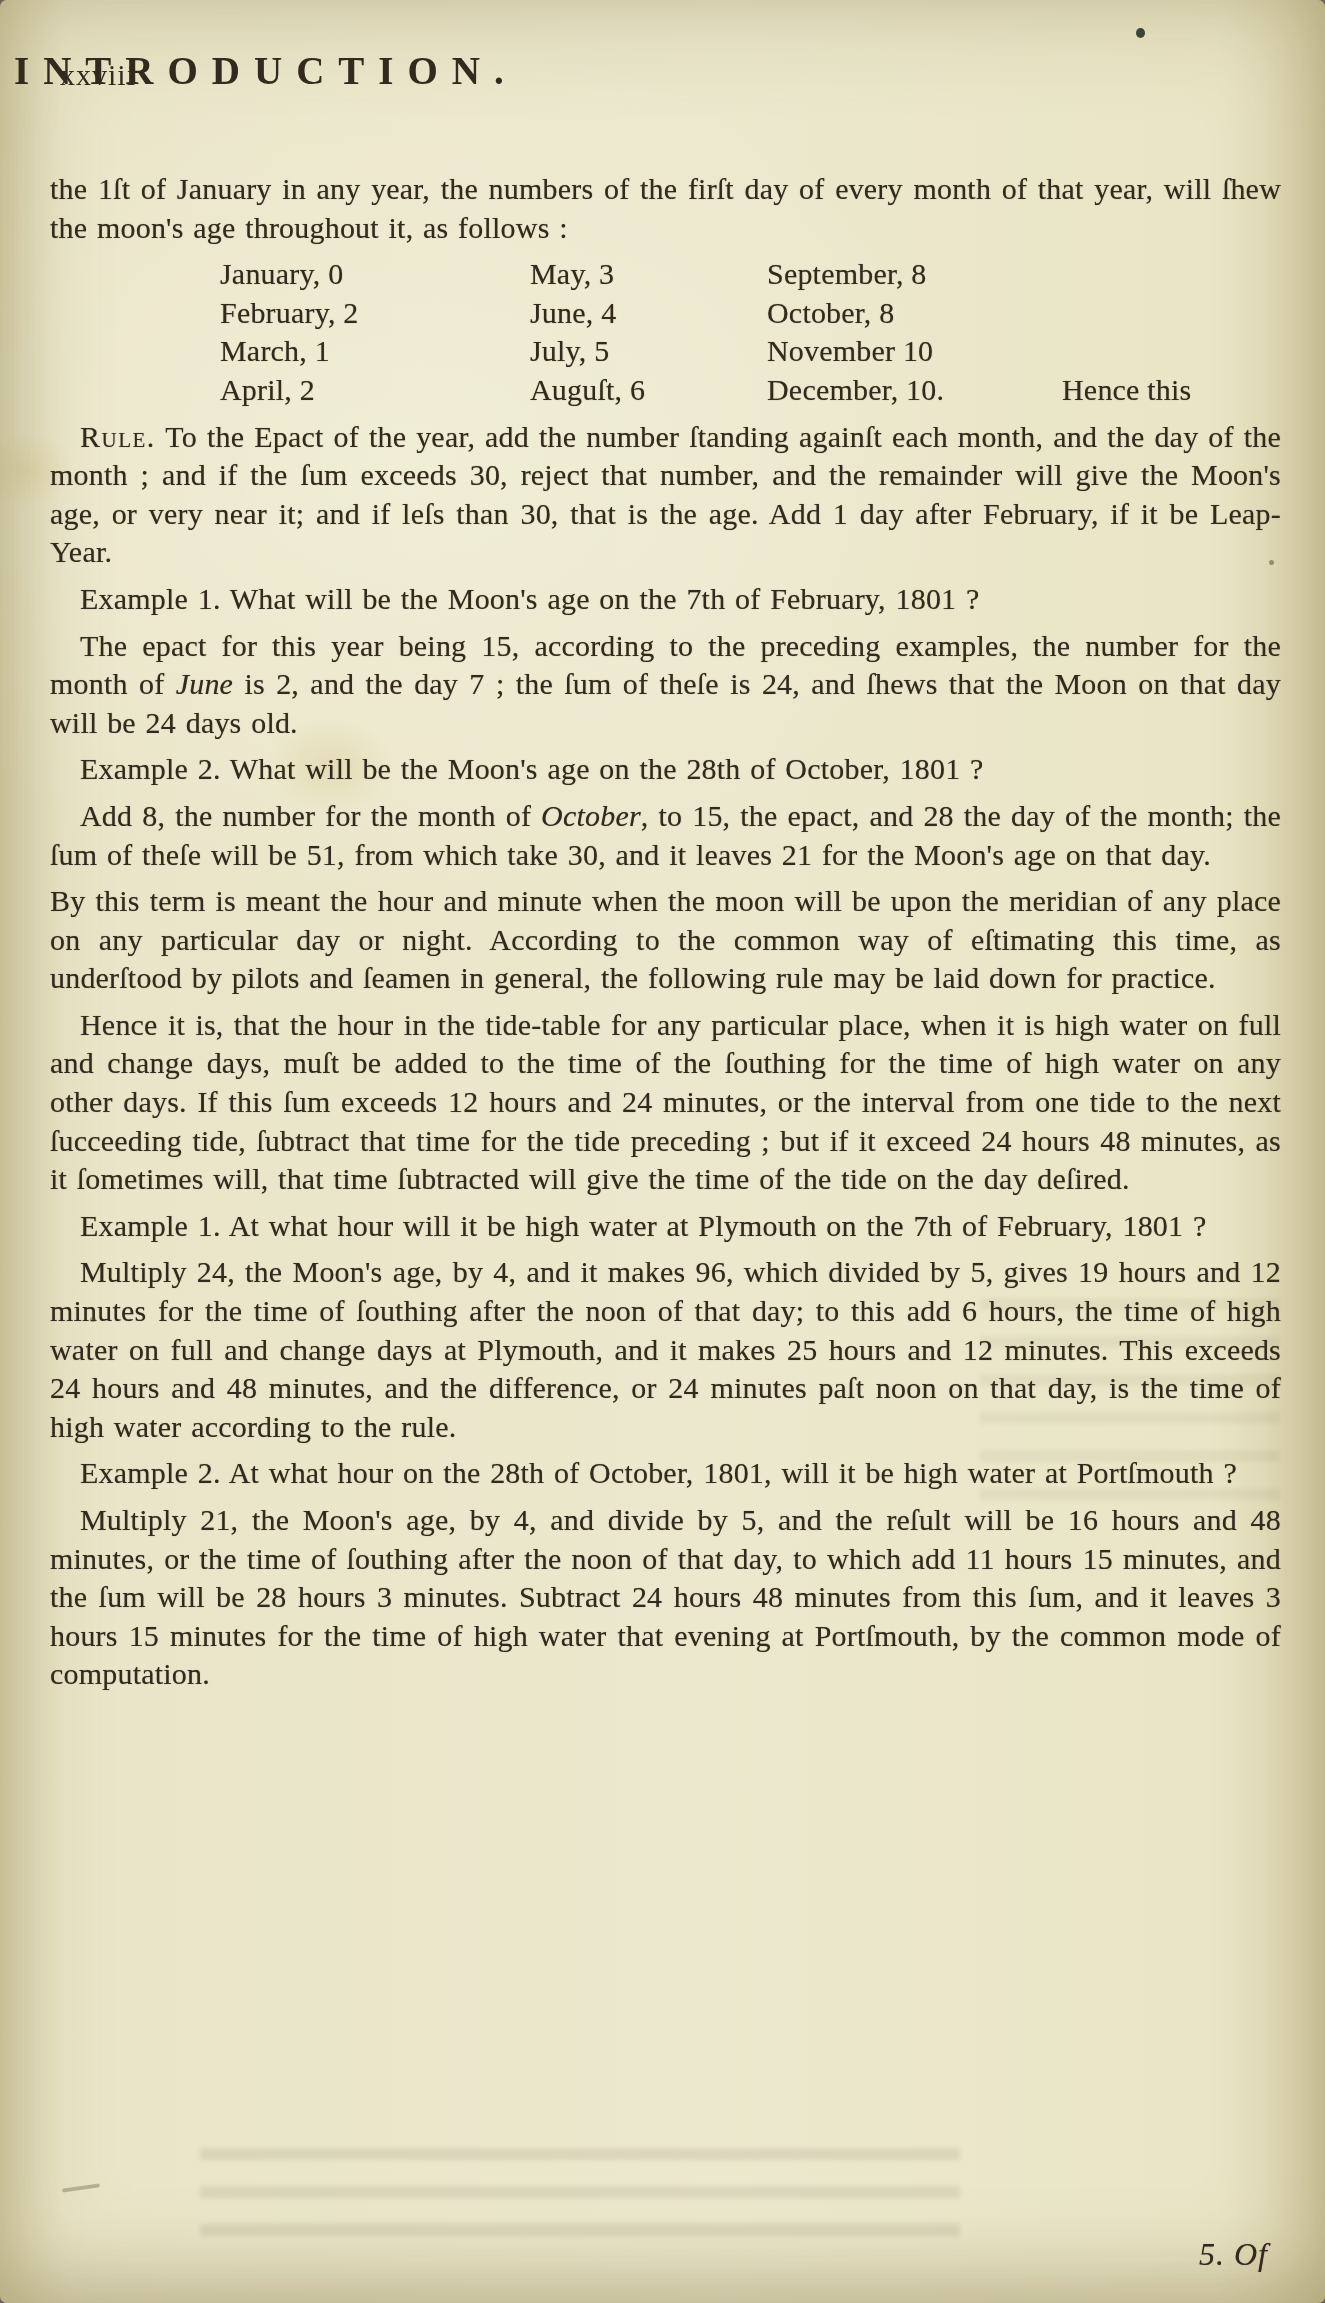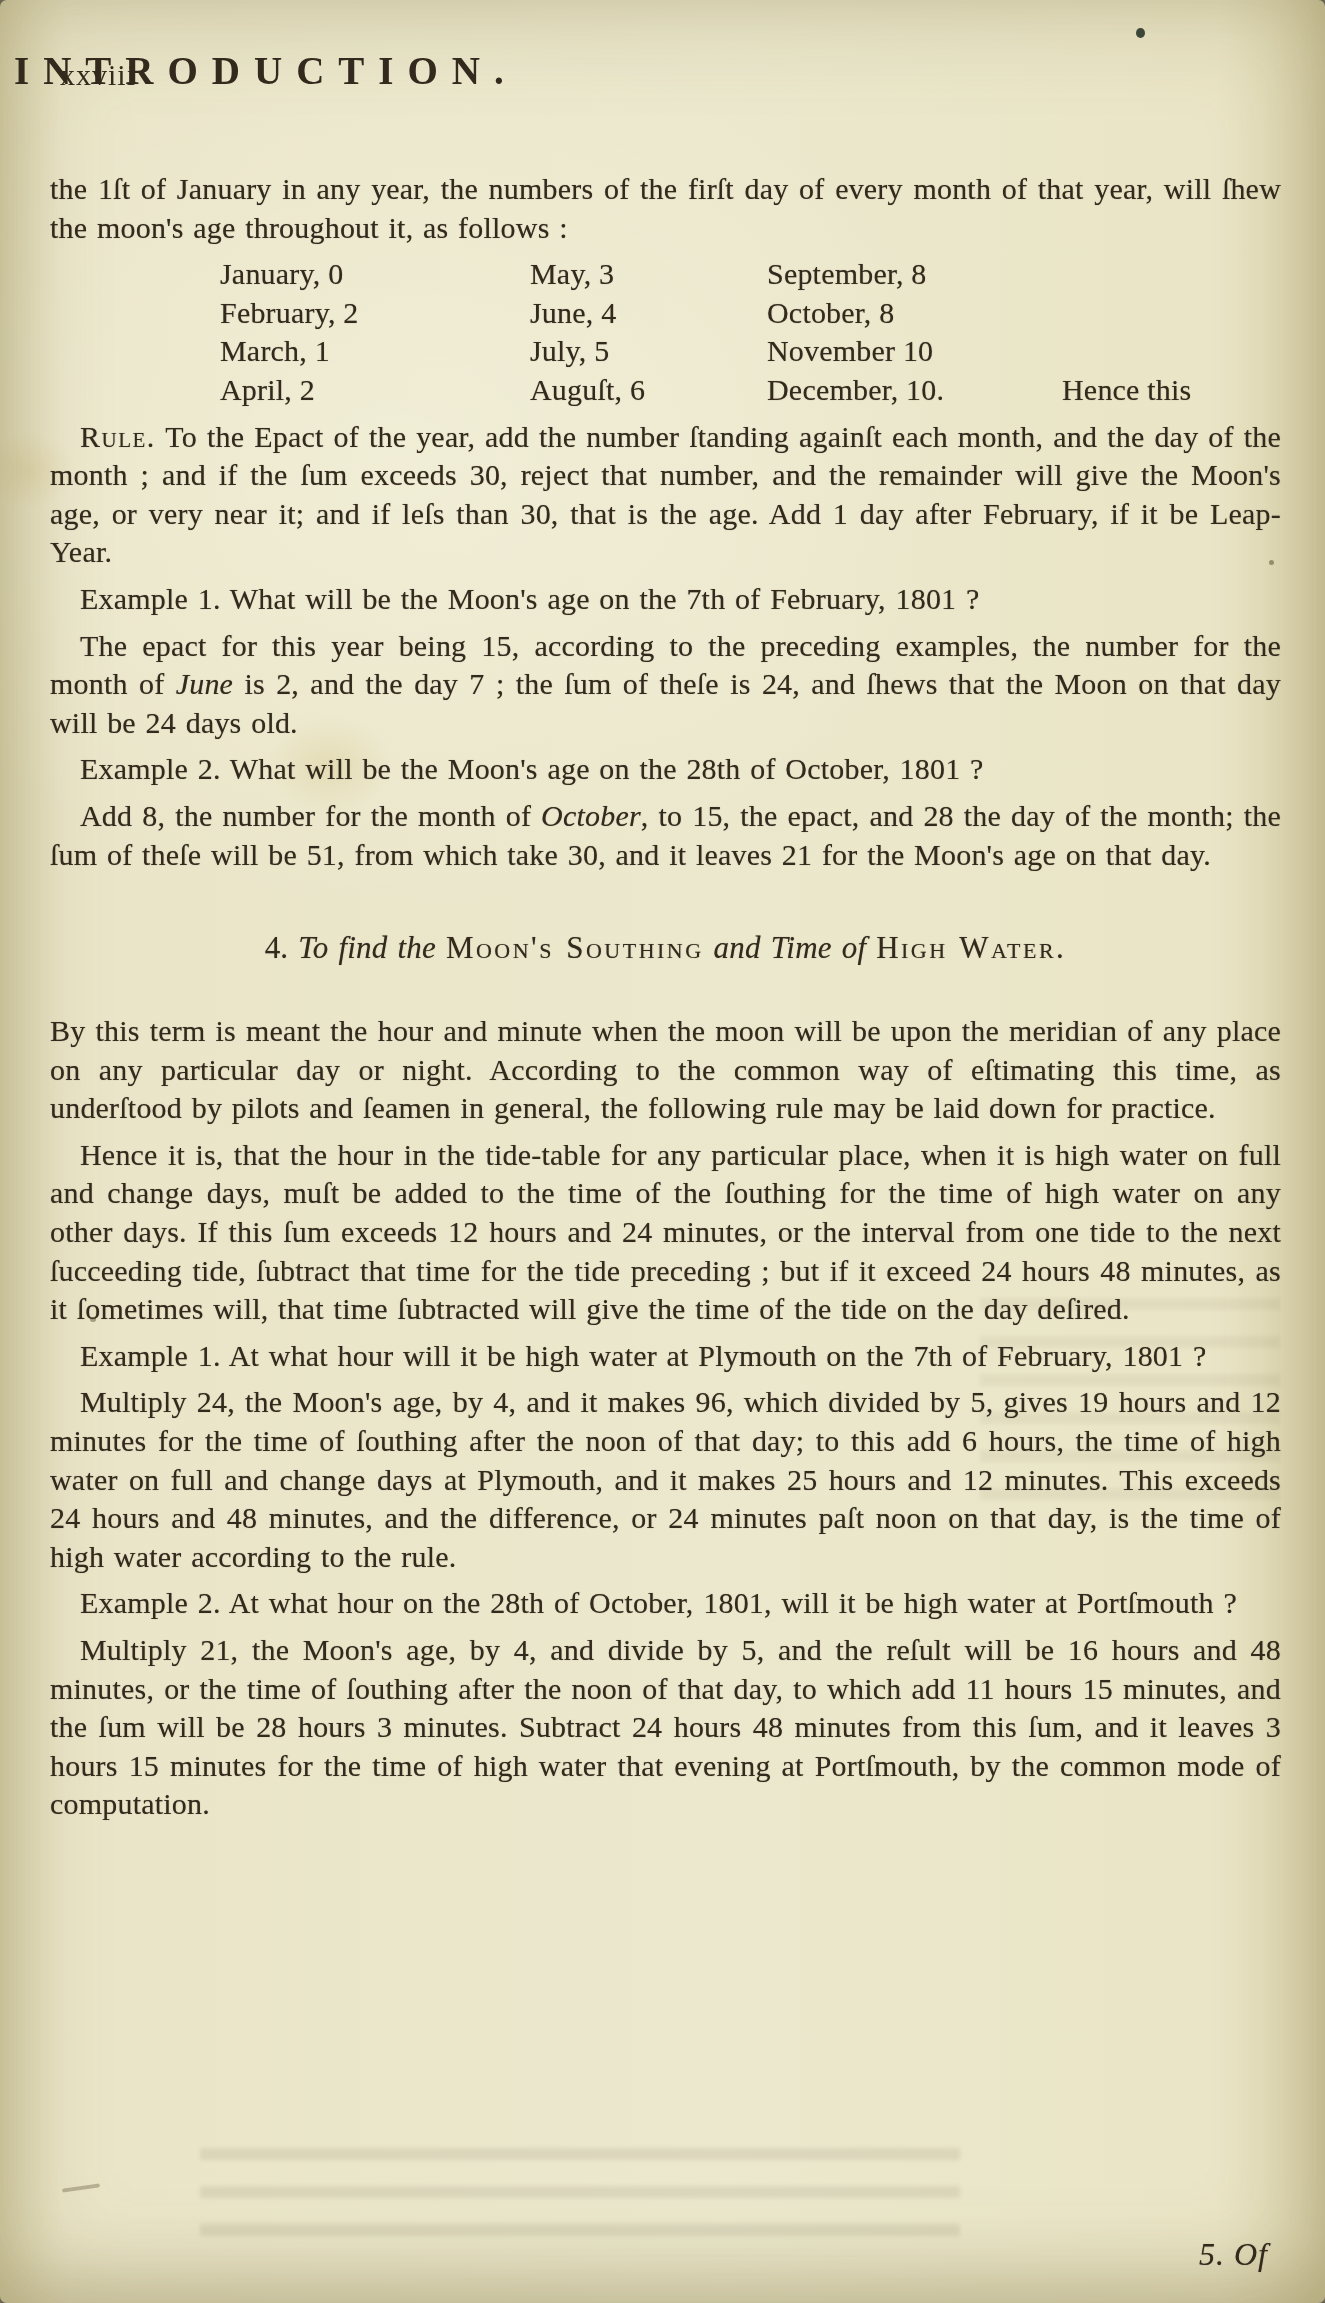--- a/index.html
+++ b/index.html
@@ -83,21 +83,20 @@
     <p><span class="sc">Rule.</span><span>  To the Epact of the year, add the number ſtanding againſt each month, and the day of the month ; and if the ſum exceeds 30, reject that number, and the remainder will give the Moon's age, or very near it; and if leſs than 30, that is the age.  Add 1 day after February, if it be Leap-Year.</span></p>
 
     <p>Example 1.  What will be the Moon's age on the 7th of February, 1801 ?</p>
 
     <p><span>The epact for this year being 15, according to the preceding examples, the number for the month of </span><span class="it">June</span><span> is 2, and the day 7 ; the ſum of theſe is 24, and ſhews that the Moon on that day will be 24 days old.</span></p>
 
     <p>Example 2.  What will be the Moon's age on the 28th of October, 1801 ?</p>
 
     <p><span>Add 8, the number for the month of </span><span class="it">October</span><span>, to 15, the epact, and 28 the day of the month; the ſum of theſe will be 51, from which take 30, and it leaves 21 for the Moon's age on that day.</span></p>
 
-    <h2 class="section-head"><span>4.</span><span class="it"> To find the </span><span class="sc">Moon's Southing</span><span class="it"> and Time of </span><span class="sc">High Water.</span></h2>
 
     <p class="noindent">By this term is meant the hour and minute when the moon will be upon the meridian of any place on any particular day or night.  According to the common way of eſtimating this time, as underſtood by pilots and ſeamen in general, the following rule may be laid down for practice.</p>
 
 
     <p>Hence it is, that the hour in the tide-table for any particular place, when it is high water on full and change days, muſt be added to the time of the ſouthing for the time of high water on any other days.  If this ſum exceeds 12 hours and 24 minutes, or the interval from one tide to the next ſucceeding tide, ſubtract that time for the tide preceding ; but if it exceed 24 hours 48 minutes, as it ſometimes will, that time ſubtracted will give the time of the tide on the day deſired.</p>
 
     <p>Example 1.  At what hour will it be high water at Plymouth on the 7th of February, 1801 ?</p>
 
     <p>Multiply 24, the Moon's age, by 4, and it makes 96, which divided by 5, gives 19 hours and 12 minutes for the time of ſouthing after the noon of that day; to this add 6 hours, the time of high water on full and change days at Plymouth, and it makes 25 hours and 12 minutes.  This exceeds 24 hours and 48 minutes, and the difference, or 24 minutes paſt noon on that day, is the time of high water according to the rule.</p>
 

